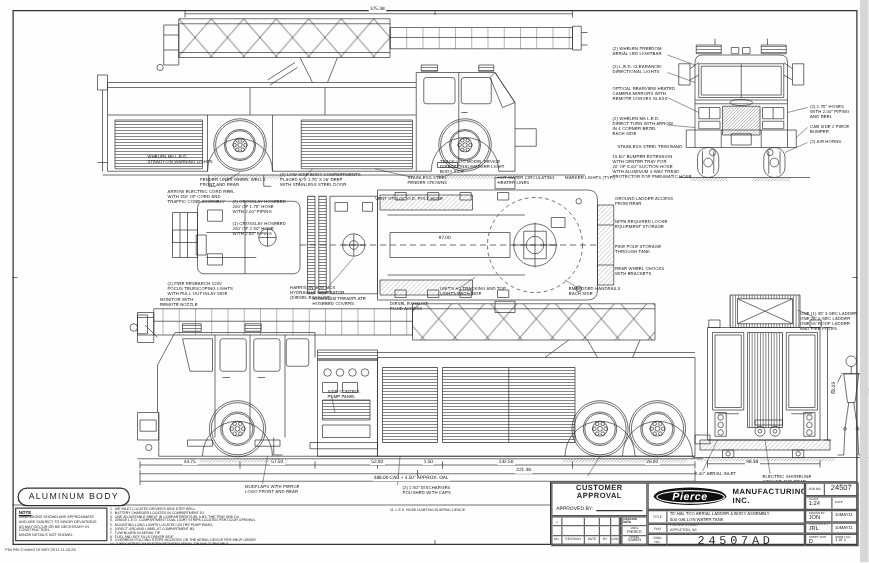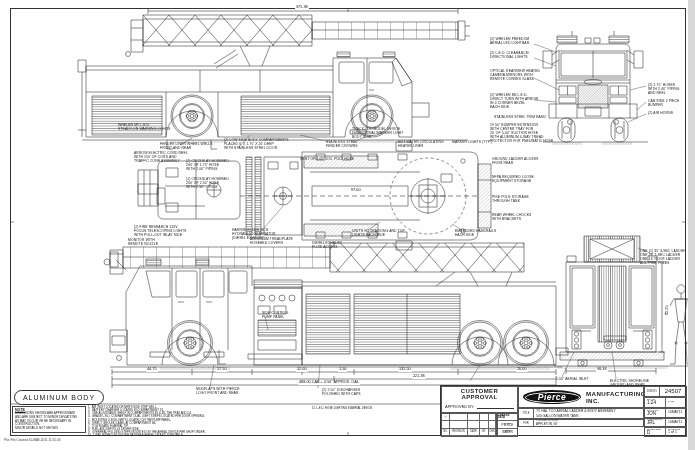--- a/index.html
+++ b/index.html
@@ -531,20 +531,27 @@
     <div class="tb-cell" style="left:77px;top:33px;width:126px;height:8px;">
       <div class="lblval">
         <div class="lblcell">FOR</div>
         <div class="txtcell" style="font-size:3px;">
           <span>PIERCE STOCK</span>
           <span>APPLETON, WI</span>
         </div>
       </div>
     </div>
 
+    <div class="tb-cell" style="left:77px;top:41px;width:126px;height:10px;">
+      <div class="lblval">
+        <div class="lblcell" style="white-space:pre-line;">DWG
+NO.</div>
+        <div class="dwg-big">24507AD</div>
+      </div>
+    </div>
 
     <div class="tb-cell" style="left:203px;top:0;width:43px;height:11px;">
       <div class="lblval">
         <div class="lblcell">JOB NO.</div>
         <div class="txtcell" style="font-size:6px;align-items:center;">
           <span>24507</span>
         </div>
       </div>
     </div>
 

